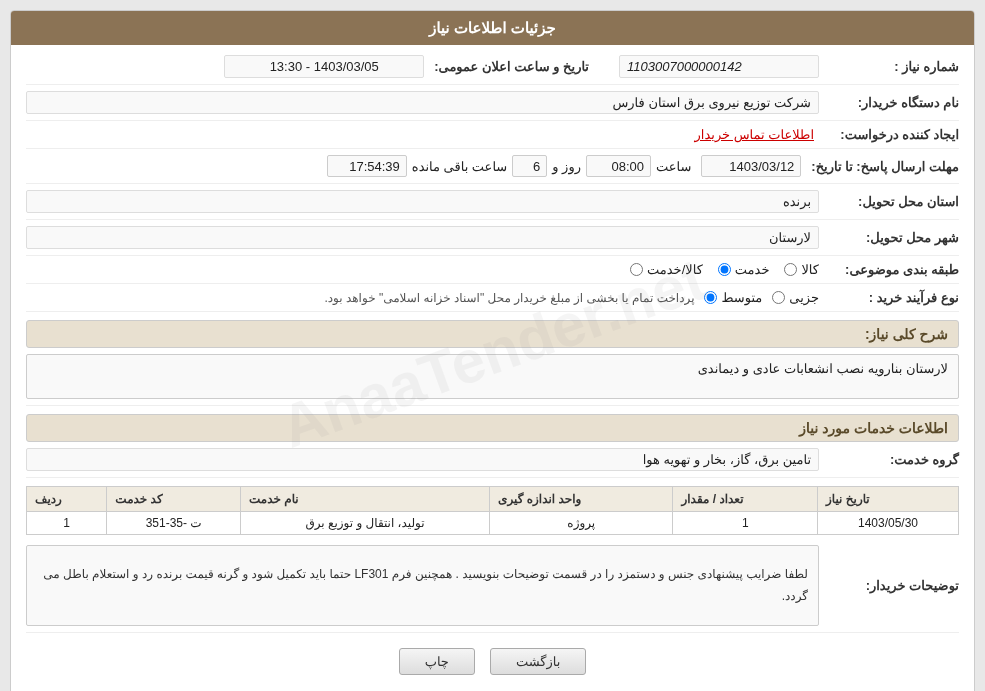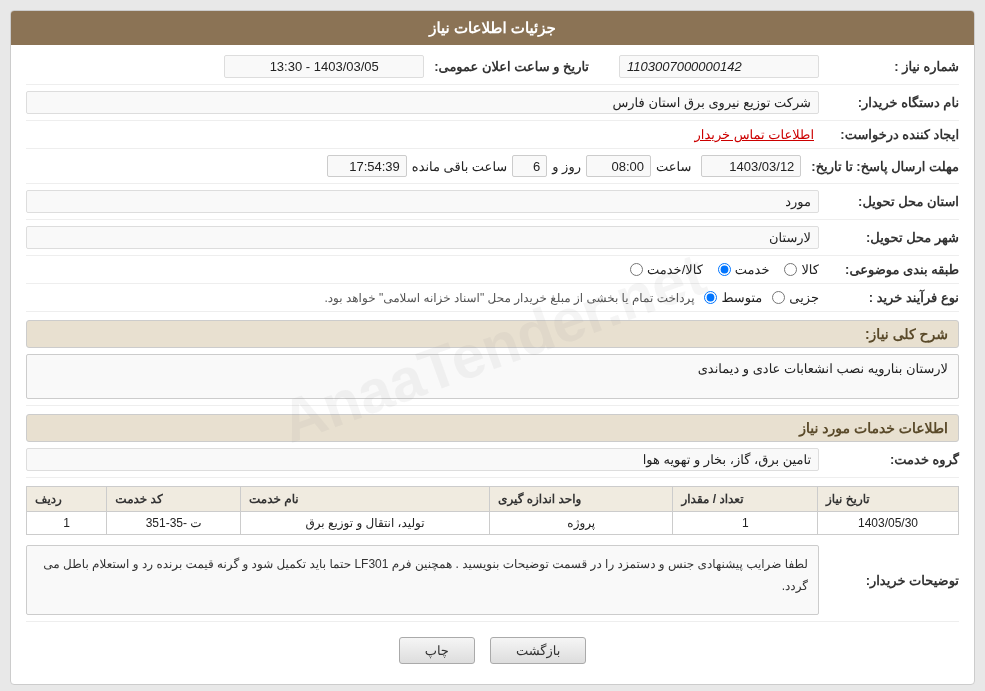--- a/index.html
+++ b/index.html
@@ -130,21 +130,21 @@
       padding: 4px 8px;
       text-align: center;
       font-size: 12px;
     }
     .service-table tr:nth-child(even) td {
       background: #fafafa;
     }
     .tosihaat-box {
       border: 1px solid #ccc;
       background: #f9f9f9;
-      padding: 8px 10px;
+      padding: 18px 10px;
       border-radius: 2px;
       min-height: 70px;
       text-align: right;
       flex: 1;
       font-size: 12px;
       line-height: 1.8;
       color: #333;
     }
     .buttons-row {
       display: flex;
@@ -219,21 +219,21 @@
         <span style="margin: 0 5px;">ساعت</span>
         <span class="input-box" style="min-width:65px;">08:00</span>
         <span style="margin: 0 5px;">روز و</span>
         <span class="input-box" style="min-width:35px;">6</span>
         <span style="margin: 0 5px;">ساعت باقی مانده</span>
         <span class="input-box" style="min-width:80px;">17:54:39</span>
       </div>
 
       <div class="info-row">
         <span class="info-label">استان محل تحویل:</span>
-        <span class="info-value">مورد</span>
+        <span class="info-value">برنده</span>
       </div>
 
       <div class="info-row">
         <span class="info-label">شهر محل تحویل:</span>
         <span class="info-value">لارستان</span>
       </div>
 
       <div class="info-row">
         <span class="info-label">طبقه بندی موضوعی:</span>
         <div class="radio-group">

